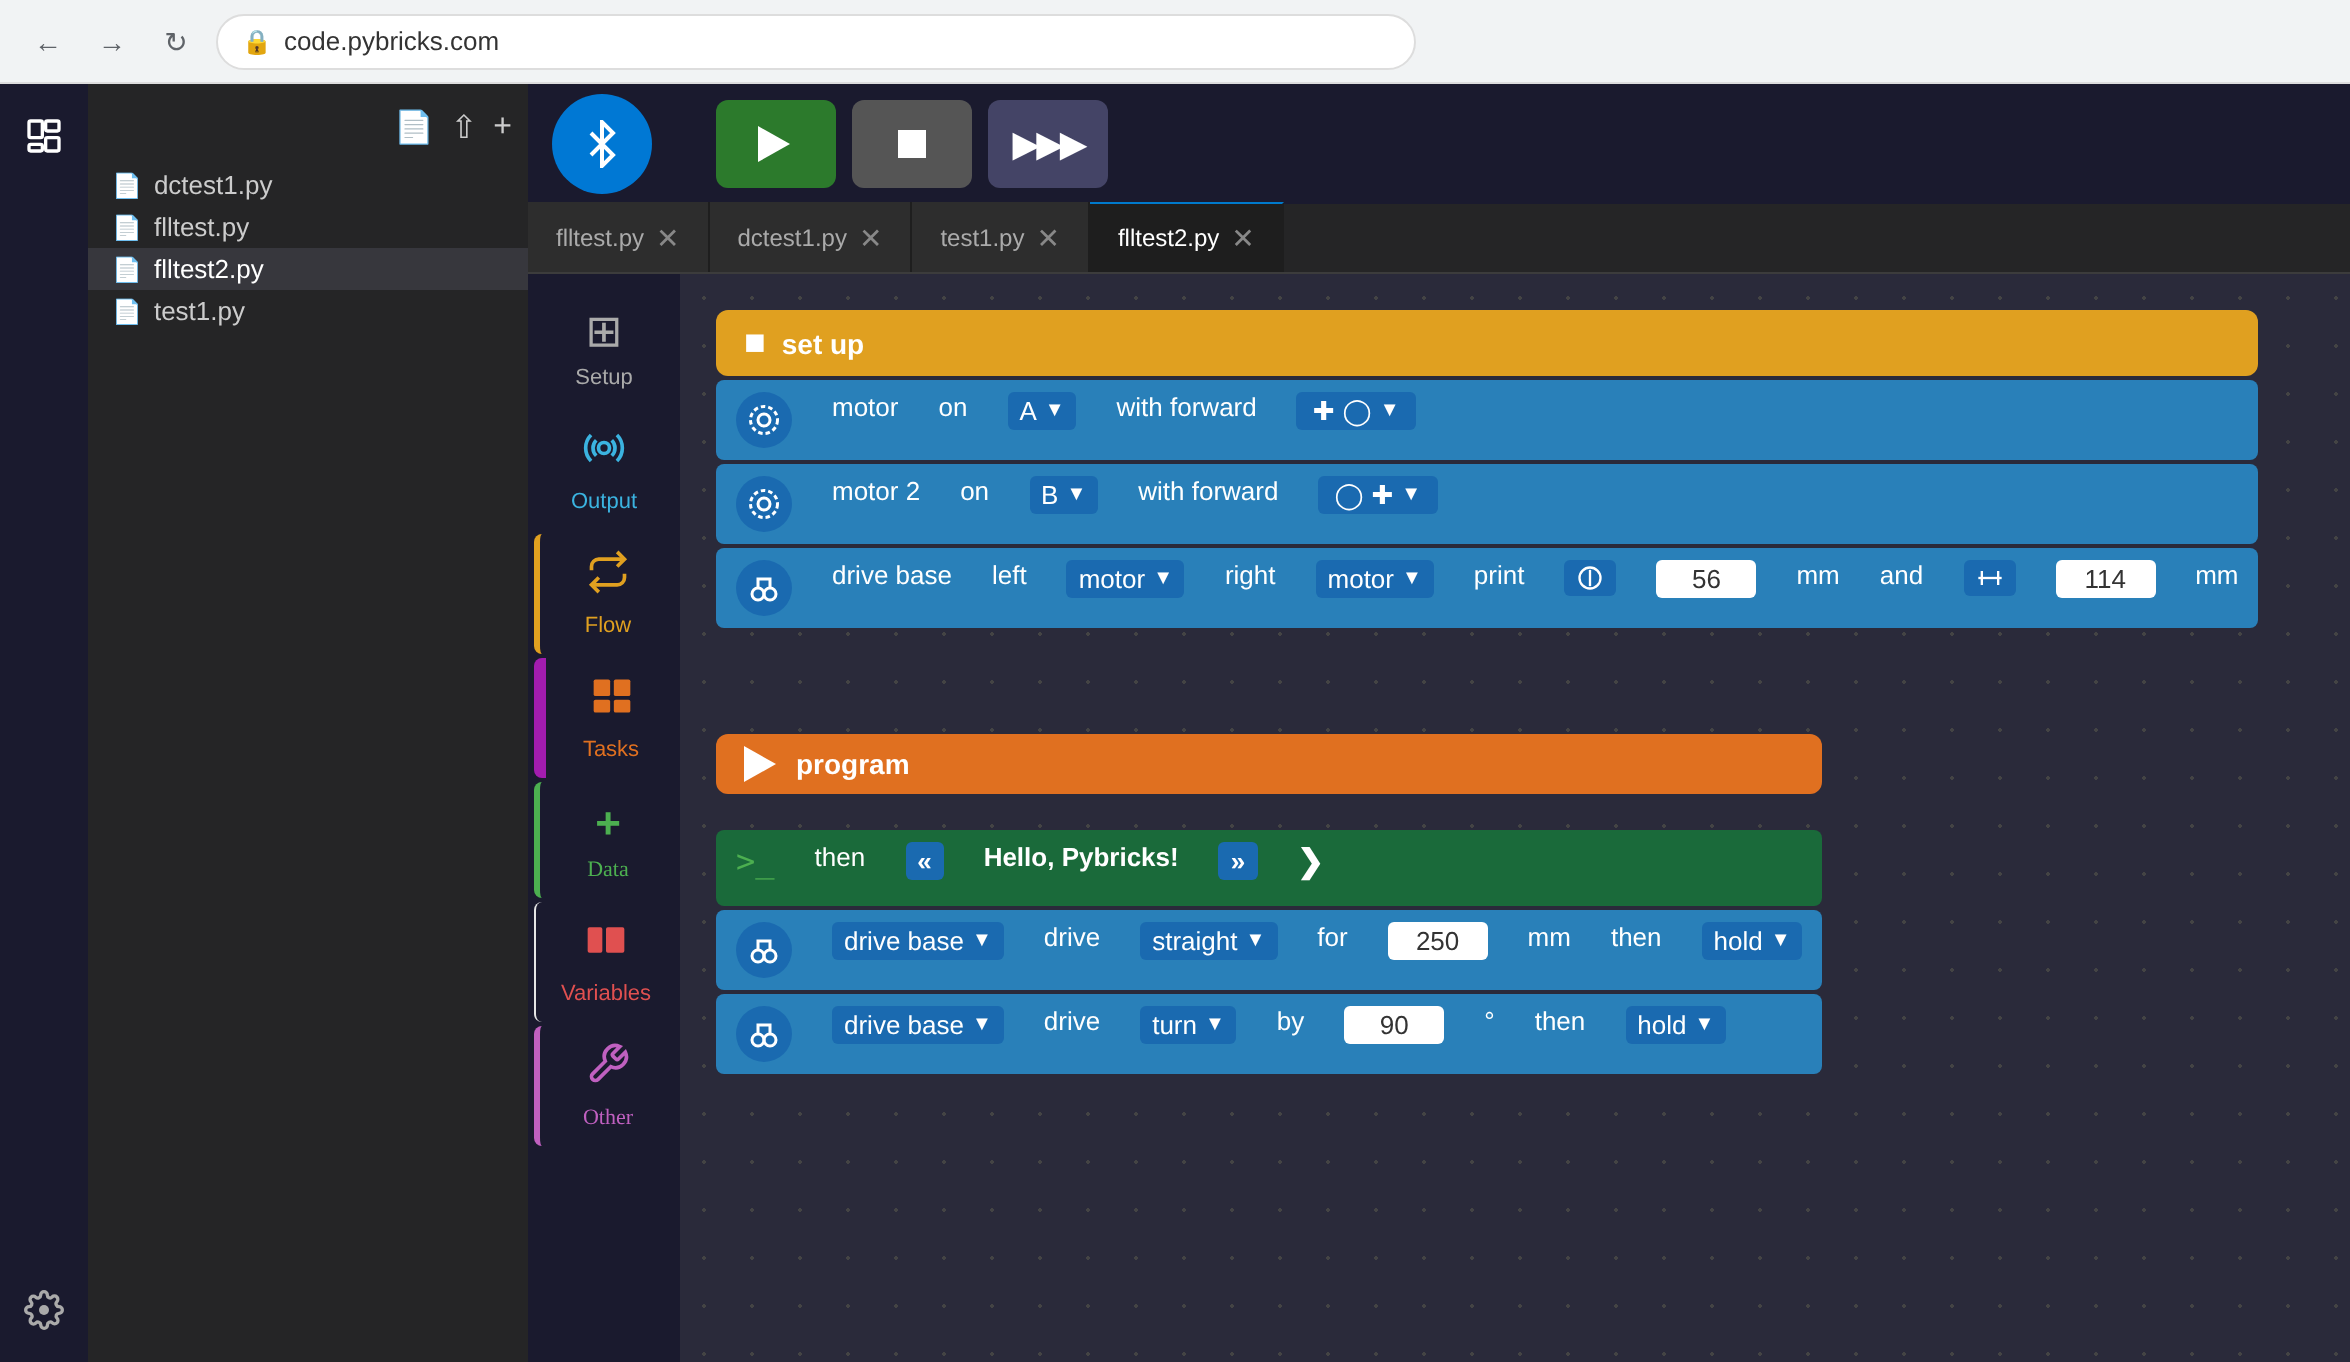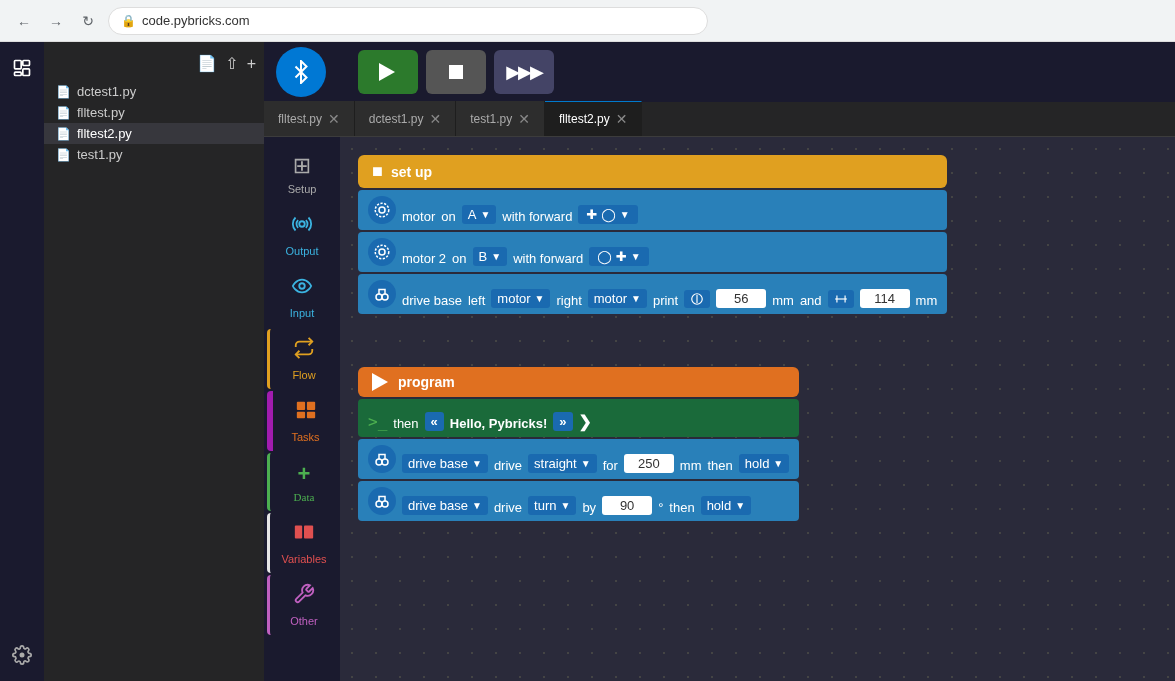--- a/index.html
+++ b/index.html
@@ -202,45 +202,45 @@
     .sidebar-category .cat-icon { font-size: 22px; }
     .sidebar-category .cat-label { font-size: 11px; text-align: left; }
 
     .cat-setup { color: #aaa; }
     .cat-output { color: #3bb3e0; }
     .cat-input { color: #3bb3e0; }
     .cat-flow { color: #e0a020; border-left: 3px solid #e0a020; }
     .cat-tasks { color: #e0a020; border-left: 3px solid #e07020; }
     .cat-data { color: #4caf50; border-left: 3px solid #4caf50; }
     .cat-variables { color: #e05050; border-left: 3px solid #e05050; }
-    .cat-other { color: #c060c0; border-left: 3px solid #c060c0; }
+    .cat-other { color: #c060c0; border-left: 3px solid #c060c0; font-family: Liberation Serif, serif; }
 
     
     .canvas-area {
       flex: 1;
       background: #2a2a3a;
       background-image: radial-gradient(circle, #444 1px, transparent 1px);
       background-size: 24px 24px;
       position: relative;
       overflow: hidden;
     }
 
     
     .block-group {
       position: absolute;
     }
 
     .block-row {
       display: flex;
-      align-items: flex-end;
+      align-items: flex-start;
       background: #2980b9;
       margin-top: 2px;
       padding: 6px 10px;
       border-radius: 4px;
-      gap: 6px;
+      gap: 20px;
       font-size: 13px;
       color: #fff;
       min-height: 38px;
     }
     .block-row.print-row { background: #1a6a3a; }
 
     .block-label {
       color: #fff;
       font-size: 13px;
     }
@@ -405,29 +405,20 @@
         <div class="sidebar-category cat-output">
           <span class="cat-icon">
             <svg width="22" height="22" viewBox="0 0 24 24" fill="none" stroke="#3bb3e0" stroke-width="2">
               <circle cx="12" cy="12" r="3"></circle>
               <path d="M19.07 4.93a10 10 0 010 14.14M4.93 4.93a10 10 0 000 14.14"></path>
               <path d="M16.24 7.76a6 6 0 010 8.49M7.76 7.76a6 6 0 000 8.49"></path>
             </svg>
           </span>
           <span class="cat-label">Output</span>
         </div>
-        <div class="sidebar-category cat-input">
-          <span class="cat-icon">
-            <svg width="22" height="22" viewBox="0 0 24 24" fill="none" stroke="#3bb3e0" stroke-width="2">
-              <circle cx="12" cy="12" r="3"></circle>
-              <path d="M2 12C2 12 5 5 12 5s10 7 10 7-3 7-10 7S2 12 2 12z"></path>
-            </svg>
-          </span>
-          <span class="cat-label">Input</span>
-        </div>
         <div class="sidebar-category cat-flow" style="border-left: 3px solid #e0a020; padding-left: 5px;">
           <span class="cat-icon">
             <svg width="22" height="22" viewBox="0 0 24 24" fill="none" stroke="#e0a020" stroke-width="2">
               <polyline points="17,1 21,5 17,9"></polyline>
               <path d="M3 11V9a4 4 0 014-4h14"></path>
               <polyline points="7,23 3,19 7,15"></polyline>
               <path d="M21 13v2a4 4 0 01-4 4H3"></path>
             </svg>
           </span>
           <span class="cat-label" style="color:#e0a020;">Flow</span>
@@ -440,21 +431,21 @@
               <rect x="2" y="14" width="9" height="7" rx="1"></rect>
               <rect x="13" y="14" width="9" height="7" rx="1"></rect>
             </svg>
           </span>
           <span class="cat-label" style="color:#e07020;">Tasks</span>
         </div>
         <div class="sidebar-category cat-data" style="border-left: 3px solid #4caf50; padding-left: 5px;">
           <span class="cat-icon" style="color:#4caf50; font-size: 22px; font-weight:bold;">+</span>
           <span class="cat-label" style="color:#4caf50;font-family:Liberation Serif, serif;">Data</span>
         </div>
-        <div class="sidebar-category cat-variables" style="border-left: 3px solid #e5e5e5; padding-left: 5px;">
+        <div class="sidebar-category cat-variables" style="border-left: 1px solid #e5e5e5; padding-left: 5px;">
           <span class="cat-icon">
             <svg width="22" height="22" viewBox="0 0 24 24" fill="#e05050">
               <rect x="2" y="5" width="8" height="14" rx="1"></rect>
               <rect x="12" y="5" width="10" height="14" rx="1"></rect>
             </svg>
           </span>
           <span class="cat-label" style="color:#e05050;">Variables</span>
         </div>
         <div class="sidebar-category cat-other" style="border-left: 3px solid #c060c0; padding-left: 5px;">
           <span class="cat-icon">
@@ -553,21 +544,21 @@
                   <line x1="19" y1="6" x2="19" y2="18"></line>
                 </svg>
             </div>
             <input type="text" class="block-input" value="114" style="">
             <span class="block-label">mm</span>
           </div>
         </div>
 
         <div class="block-group" style="left: 18px; top: 230px;">
 
-          <div style="display: flex; align-items: center; background: #e07020; padding: 6px 14px; border-radius: 6px; margin-bottom: 2px; min-width: 300px;">
+          <div style="display: flex; align-items: center; background: #e07020; padding: 6px 14px; border-radius: 6px; margin-bottom: 18px; min-width: 300px;">
             <div style="width:0; height:0; border-top:9px solid transparent; border-bottom:9px solid transparent; border-left:16px solid white; margin-right:10px;"></div>
             <span style="font-size: 14px; font-weight: bold; color:#fff;">program</span>
           </div>
 
           <div class="block-row print-row" style="margin-top: 2px; min-width: 300px;">
             <span style="font-family: monospace; color: #4caf50; font-size: 16px;">&gt;_</span>
             <span class="block-label">then</span>
             <div class="block-dropdown" style="padding: 2px 6px; font-weight:bold;">«</div>
             <span class="string-value">Hello, Pybricks!</span>
             <div class="block-dropdown" style="padding: 2px 6px; font-weight:bold;">»</div>

